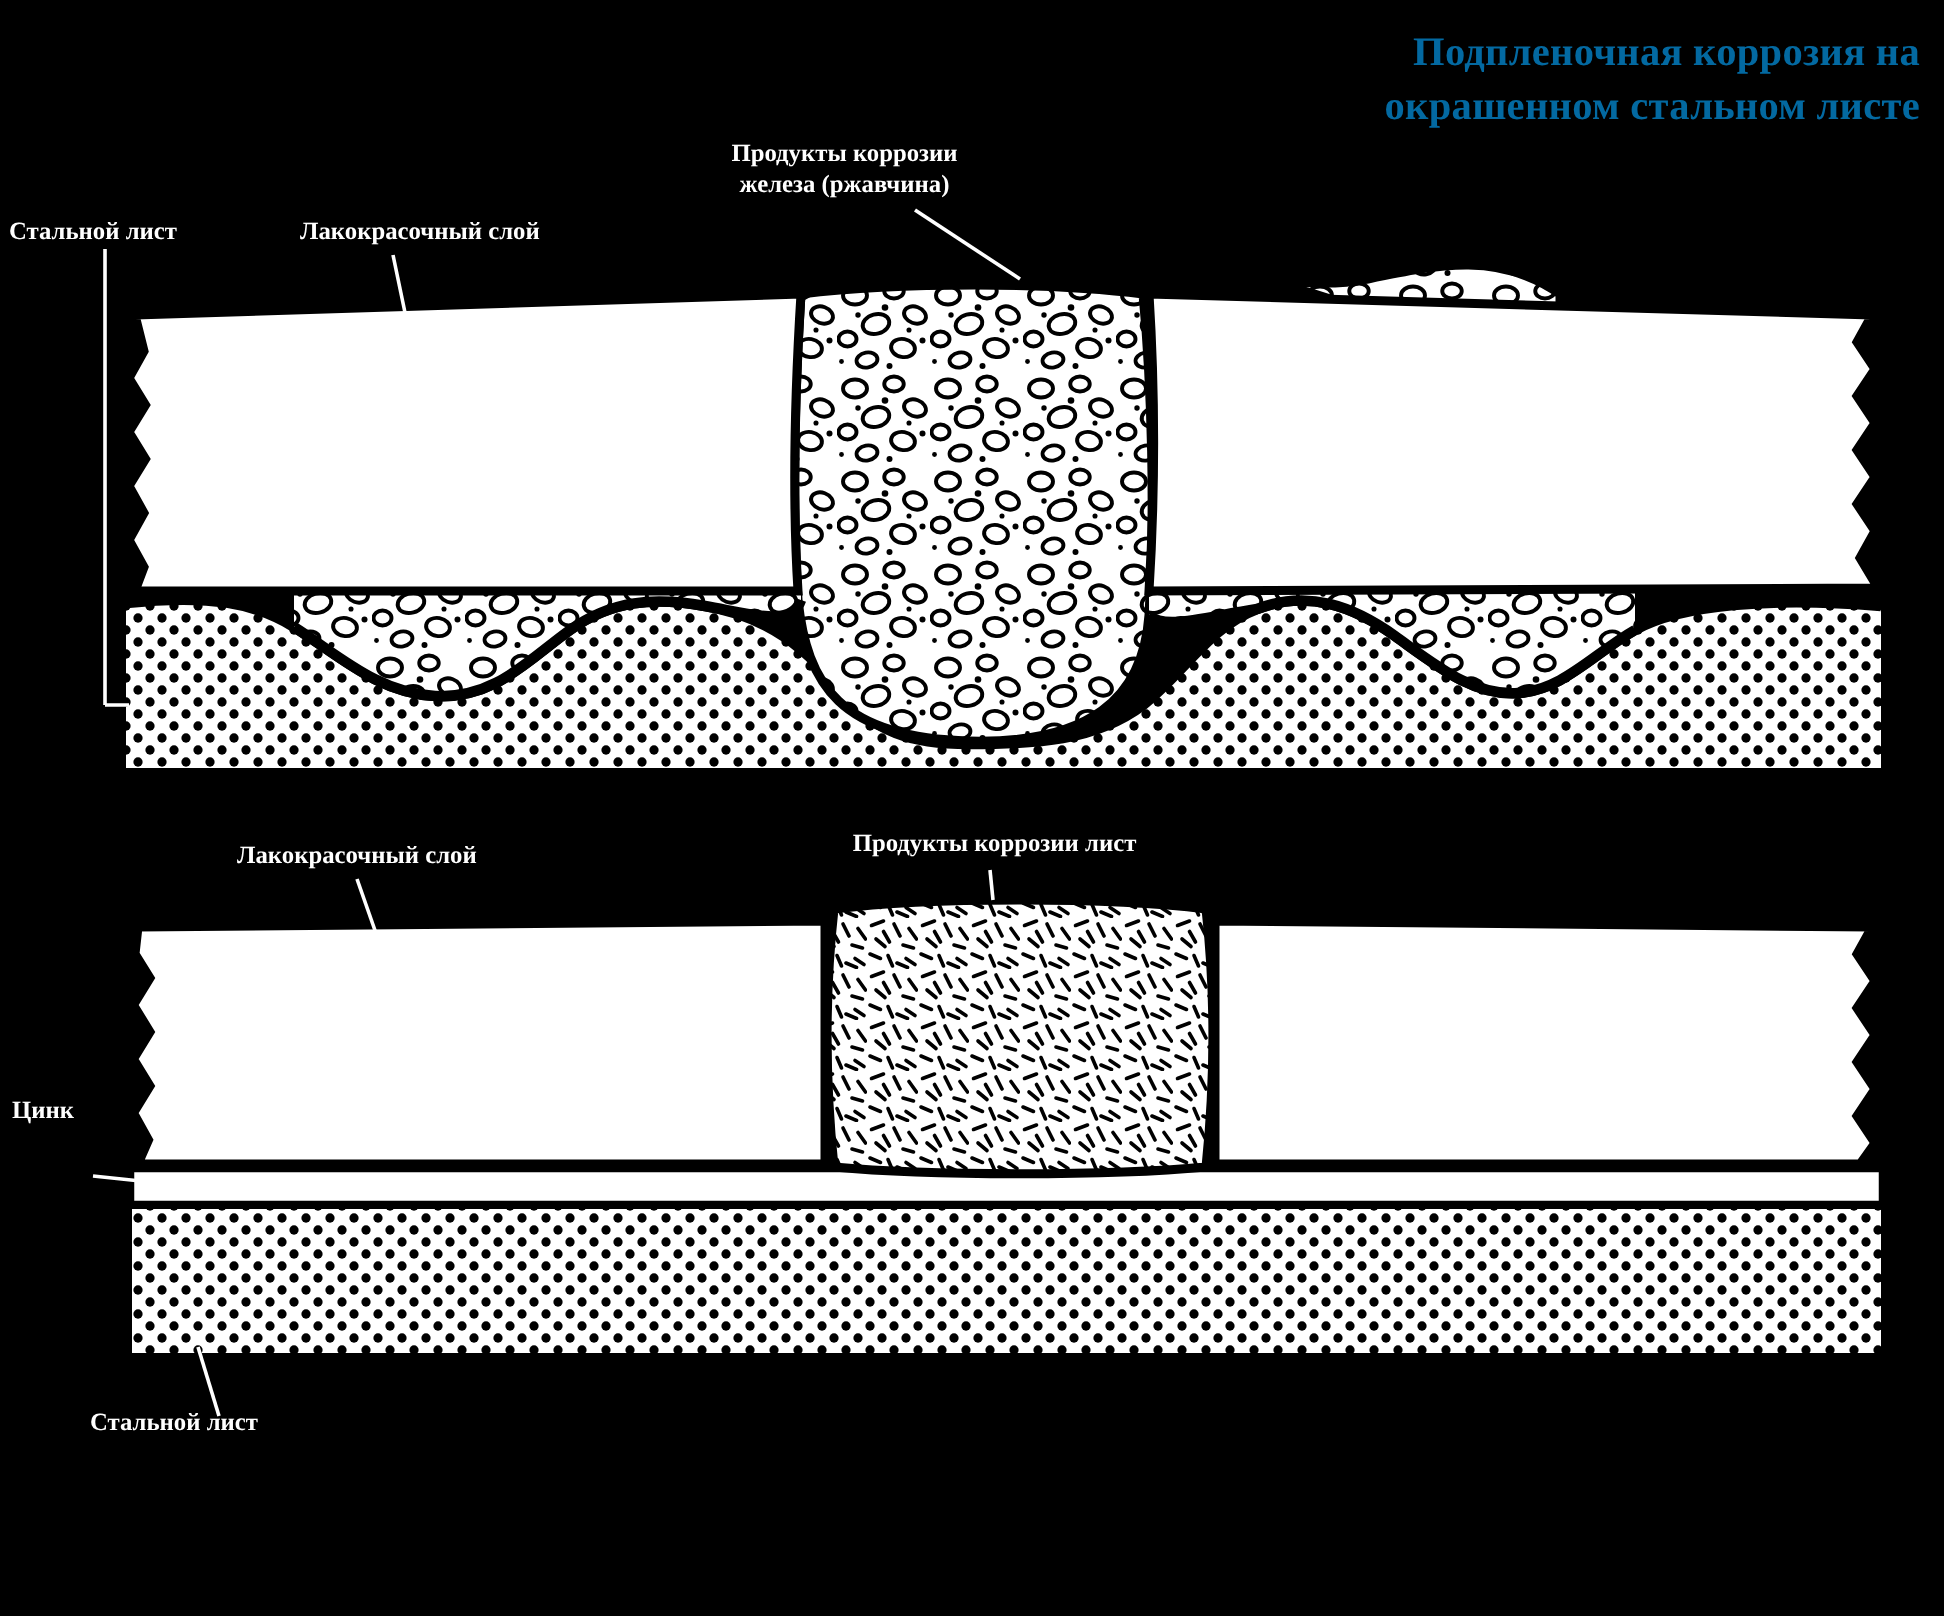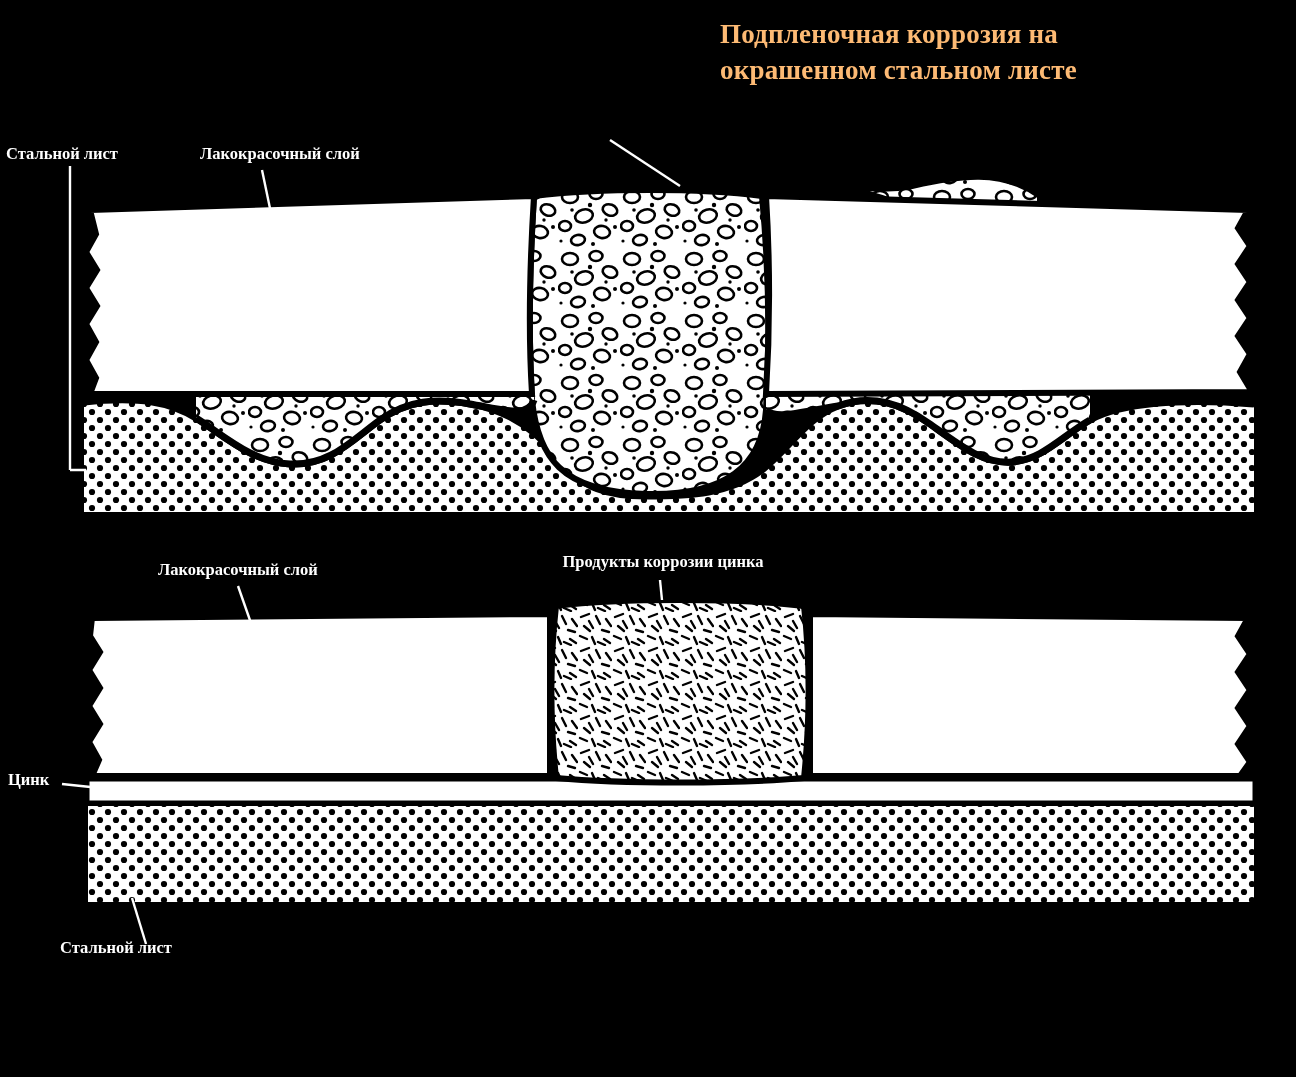--- a/index.html
+++ b/index.html
@@ -27,21 +27,22 @@
     width: 1296px;
     height: 1077px;
     display: block;
   }
   .title-top, .title-bottom {
     position: absolute;
     font-weight: bold;
     font-size: 27px;
     line-height: 1.35;
     letter-spacing: 0.2px;
-    color: #fdba74;
+    text-align: right;
+    color: #0369a1;
     white-space: pre-line;
   }
   .title-top {
     right: 16px;
     top: 16px;
     width: 560px;
   }
   .title-bottom {
     right: 14px;
     bottom: 28px;
@@ -231,22 +232,24 @@
   </svg>
 
   <div class="title-top">Подпленочная коррозия на
 окрашенном стальном листе</div>
 
 
   <div class="lbl" style="left:6px; top:144px;">Стальной лист</div>
 
   <div class="lbl" style="left:200px; top:144px;">Лакокрасочный слой</div>
 
+  <div class="lbl center" style="left:450px; top:92px; width:226px;">Продукты коррозии
+железа (ржавчина)</div>
 
   <div class="lbl" style="left:158px; top:560px;">Лакокрасочный слой</div>
 
-  <div class="lbl center" style="left:520px; top:552px; width:286px;">Продукты коррозии цинка</div>
-
-  <div class="lbl" style="left:8px; top:770px;">Цинк</div>
+  <div class="lbl center" style="left:520px; top:552px; width:286px;">Продукты коррозии лист</div>
+
+  <div class="lbl" style="left:8px; top:730px;">Цинк</div>
 
   <div class="lbl" style="left:60px; top:938px;">Стальной лист</div>
 
 </div>
 
 </body></html>

